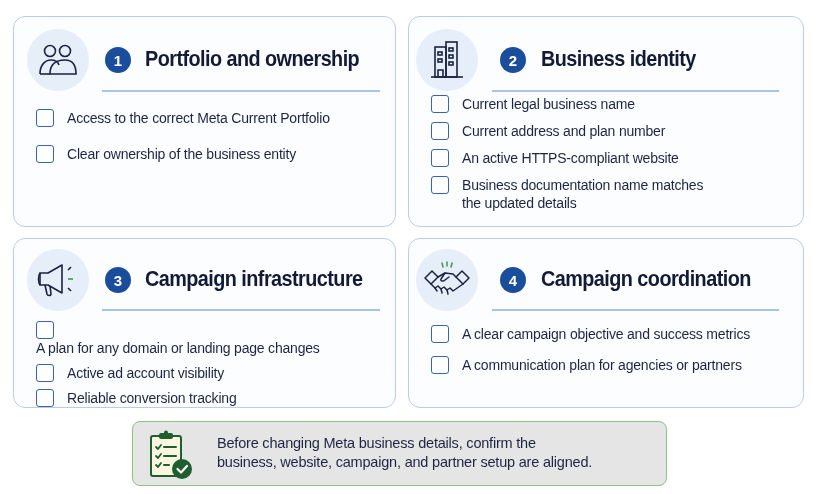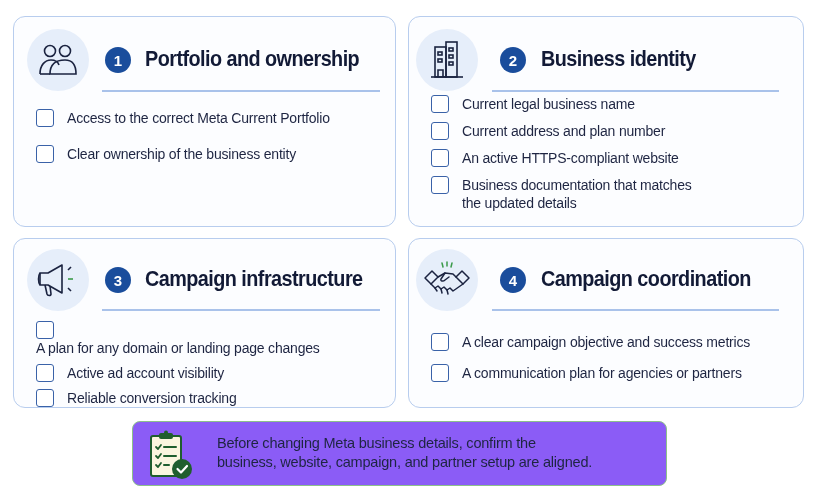--- a/index.html
+++ b/index.html
@@ -64,21 +64,21 @@
     border-radius: 3px;
     background: #ffffff;
     margin-right: 13px;
     margin-top: 0px;
   }
   .item-label { line-height: 18px; letter-spacing: -0.2px; }
 
   .note {
     position: absolute;
     left: 132px; top: 421px; width: 535px; height: 65px;
-    background: #8b5cf6;
+    background: #e5e5e5;
     border: 1.5px solid #8dc08a;
     border-radius: 8px;
   }
   .note-icon { position: absolute; left: 14px; top: 8px; }
   .note-text {
     position: absolute;
     left: 84px; top: 12px;
     font-size: 14.5px;
     line-height: 19px;
     color: #1e2542;
@@ -139,21 +139,21 @@
       <span class="checkbox"></span>
       <span class="item-label">Current address and plan number</span>
     </li>
     <li class="item" style="margin-bottom:9px;">
       <span class="checkbox"></span>
       <span class="item-label">An active HTTPS-compliant website</span>
     </li>
     <li class="item">
       <span class="checkbox"></span>
       <span class="item-label">
-        <span style="display:block;">Business documentation that matches</span>
+        <span style="display:block;">Business documentation name matches</span>
         <span style="display:block;">the updated details</span>
       </span>
     </li>
   </ul>
 </div>
 
 <div class="card card-3">
   <div class="icon-circle" style="left:13px; top:10px;">
     <svg width="44" height="40" viewBox="0 0 44 40" fill="none" stroke="#1b2340" stroke-width="1.6" stroke-linejoin="round">
       <path d="M4 13 H12 L26 5 V33 L12 25 H4 Z"></path>
@@ -193,21 +193,21 @@
       <path d="M46 18 L39 11 L33 17 L40 24 Z"></path>
       <path d="M15 17 L22 13 L30 14 L33 17"></path>
       <path d="M22 13 L18 19 C17 21 20 22 22 20 L26 17"></path>
       <path d="M8 24 L12 28 L15 26 L18 29 L21 27 L24 30 L27 28 L30 31 L40 24"></path>
       <path d="M12 28 L14 31 M18 29 L19 33 M24 30 L25 34"></path>
     </svg>
   </div>
   <div class="num-badge" style="left:91px; top:28px;">4</div>
   <div class="card-title" style="left:132px; top:27px;">Campaign coordination</div>
   <div class="divider" style="left:83px; top:70px; width:287px;"></div>
-  <ul class="items" style="left:22px; top:94px;">
+  <ul class="items" style="left:22px; top:86px;">
     <li class="item" style="margin-bottom:13px;">
       <span class="checkbox"></span>
       <span class="item-label">A clear campaign objective and success metrics</span>
     </li>
     <li class="item">
       <span class="checkbox"></span>
       <span class="item-label">A communication plan for agencies or partners</span>
     </li>
   </ul>
 </div>

